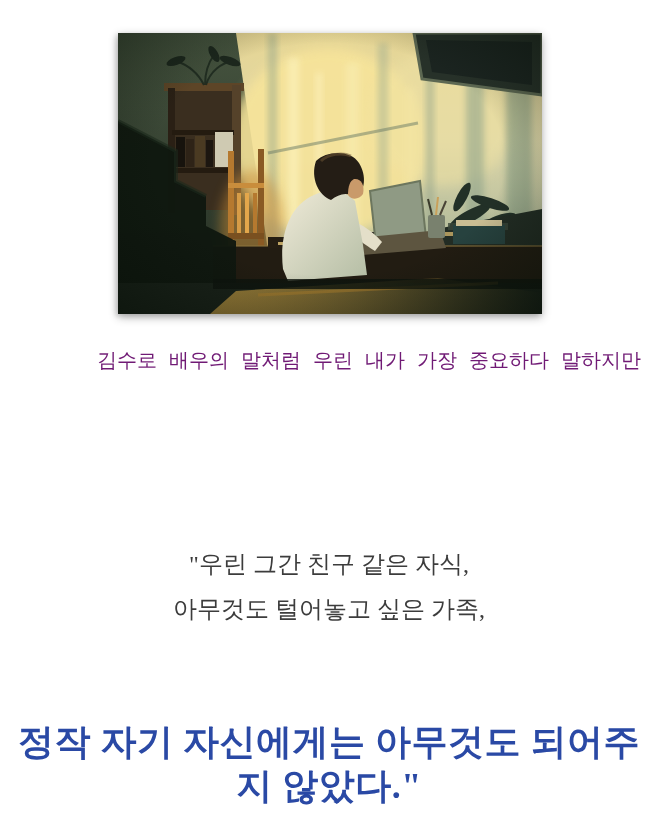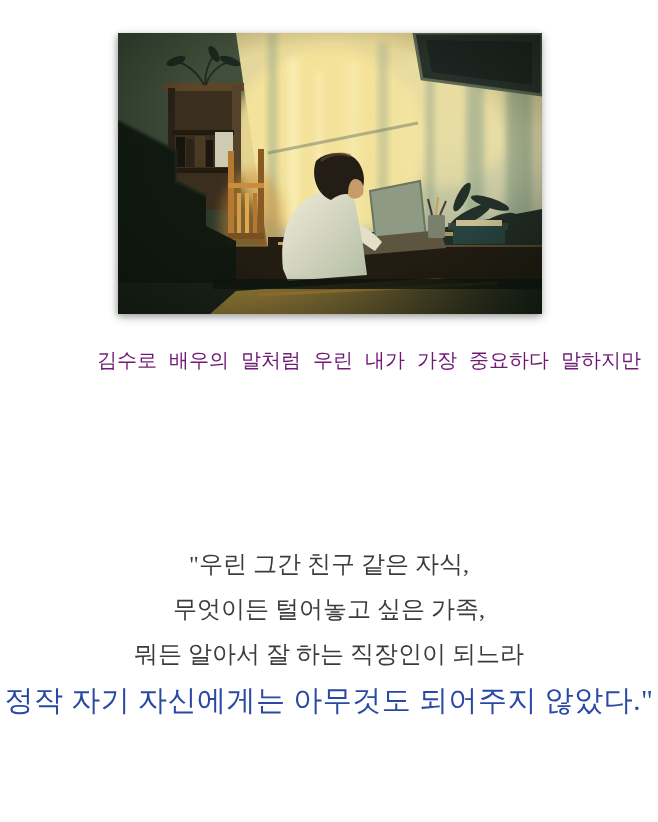--- a/index.html
+++ b/index.html
@@ -42,25 +42,25 @@
   .para-2 { top: 433px; line-height: 40px; }
   .quote {
     top: 542px;
     font-family: "Liberation Serif", serif;
     font-weight: 400;
     color: #3c3c3c;
     font-size: 24px;
     line-height: 45px;
   }
   .highlight {
-    top: 678px;
+    top: 720px;
     font-family: "Liberation Serif", serif;
-    font-weight: 400;
+    font-weight: 700;
     color: #2a49a5;
-    font-size: 29px;
+    font-size: 36px;
     line-height: 44px;
     letter-spacing: 0.5px;
   }
 </style>
 </head>
 <body>
 
 <div class="page">
 
   <div class="hero">
@@ -199,19 +199,18 @@
     </svg>
   </div>
 
   <div class="txt para para-1">
     <div>김수로 배우의 말처럼 우린 내가 가장 중요하다 말하지만</div>
   </div>
 
 
   <div class="txt quote">
     <div>"우린 그간 친구 같은 자식,</div>
-    <div>무엇이든 털어놓고 싶은 가족,</div>
-    <div>뭐든 알아서 잘 하는 직장인이 되느라</div>
+    <div>아무것도 털어놓고 싶은 가족,</div>
   </div>
 
   <div class="txt highlight">정작 자기 자신에게는 아무것도 되어주지 않았다."</div>
 
 </div>
 
 </body></html>

